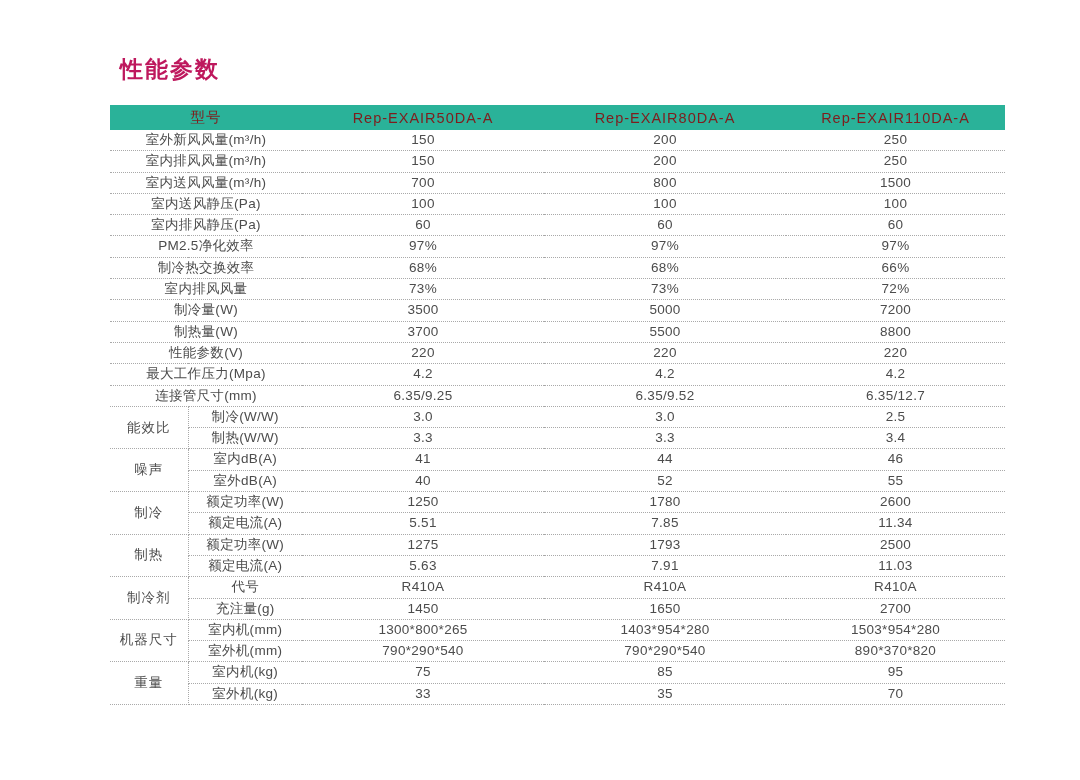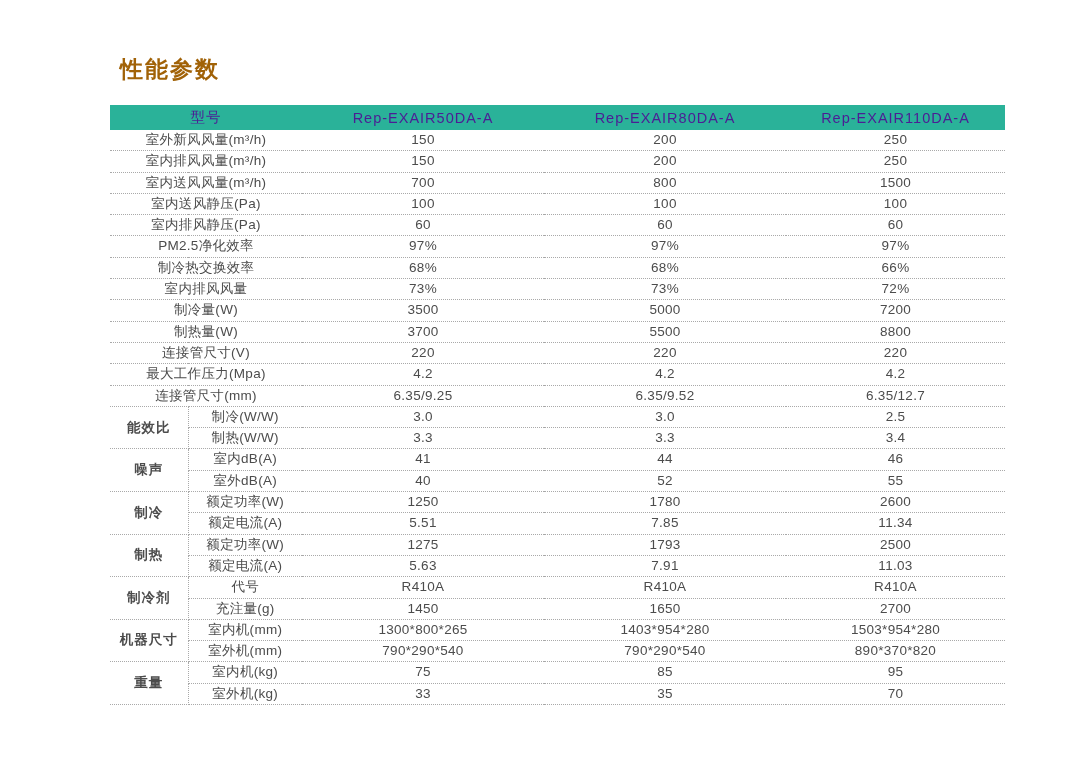--- a/index.html
+++ b/index.html
@@ -17,35 +17,35 @@
     height: 780px;
     background: #ffffff;
     overflow: hidden;
   }
   .page-title {
     position: absolute;
     left: 120px;
     top: 54px;
     font-size: 23px;
     font-weight: bold;
-    color: #a16207;
+    color: #be185d;
     letter-spacing: 2px;
     margin: 0;
   }
   table.spec-table {
     position: absolute;
     left: 110px;
     top: 105px;
     width: 895px;
     border-collapse: collapse;
     table-layout: fixed;
   }
   table.spec-table thead th {
     background: #2ab299;
-    color: #4c1d95;
+    color: #7f1d1d;
     font-weight: normal;
     font-size: 14.5px;
     height: 25px;
     padding: 0;
     letter-spacing: 1px;
     text-align: center;
     vertical-align: middle;
   }
   table.spec-table td {
     height: 20.3px;
@@ -56,21 +56,20 @@
     font-size: 13.5px;
     color: #4c4c4c;
     border-bottom: 1px dotted #a9a9a9;
     letter-spacing: 0.3px;
     white-space: nowrap;
     overflow: hidden;
   }
   table.spec-table td.group-cell {
     border-right: 1px dotted #a9a9a9;
     letter-spacing: 1px;
-    font-weight: bold;
   }
   table.spec-table td.value-cell {
     font-size: 13.5px;
   }
 </style>
 </head>
 <body>
 
 <div class="page">
   <h1 class="page-title">性能参数</h1>
@@ -146,21 +145,21 @@
           <td class="value-cell">5000</td>
           <td class="value-cell">7200</td>
         </tr>
         <tr>
           <td class="label-cell" colspan="2">制热量(W)</td>
           <td class="value-cell">3700</td>
           <td class="value-cell">5500</td>
           <td class="value-cell">8800</td>
         </tr>
         <tr>
-          <td class="label-cell" colspan="2">连接管尺寸(V)</td>
+          <td class="label-cell" colspan="2">性能参数(V)</td>
           <td class="value-cell">220</td>
           <td class="value-cell">220</td>
           <td class="value-cell">220</td>
         </tr>
         <tr>
           <td class="label-cell" colspan="2">最大工作压力(Mpa)</td>
           <td class="value-cell">4.2</td>
           <td class="value-cell">4.2</td>
           <td class="value-cell">4.2</td>
         </tr>

